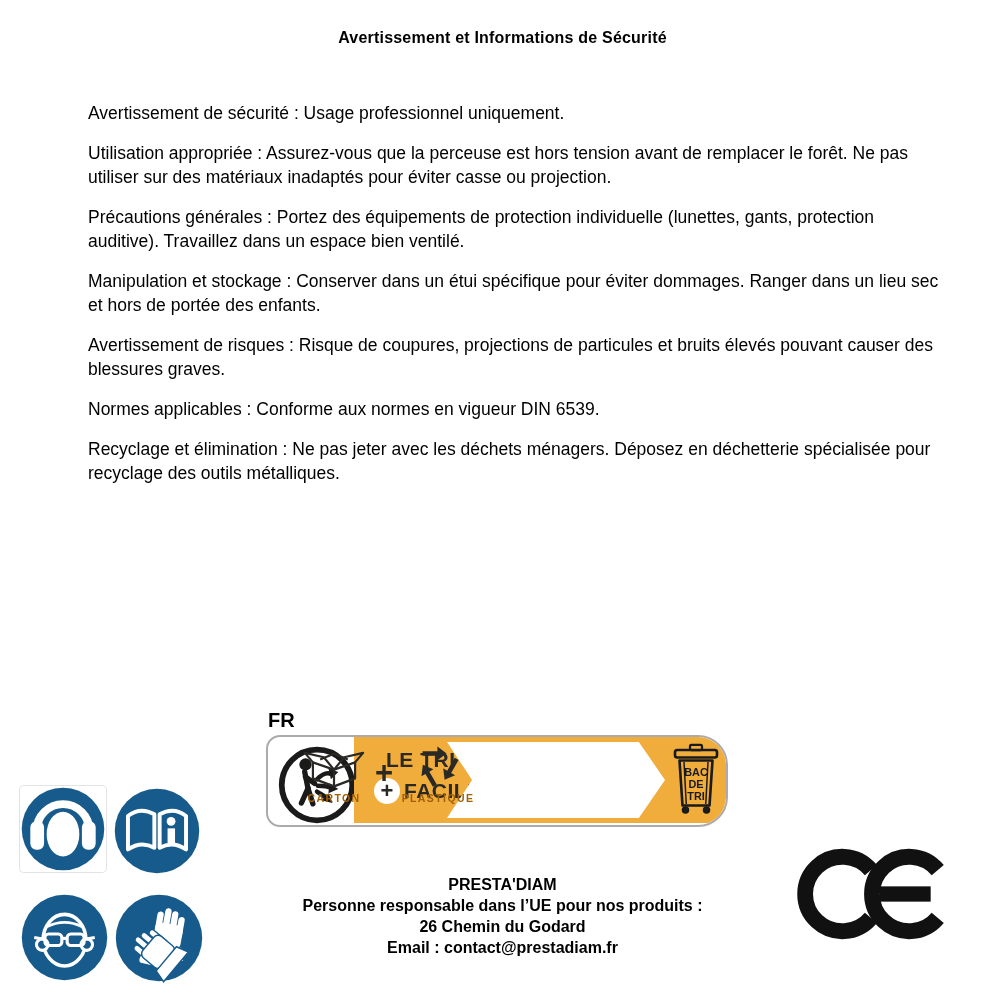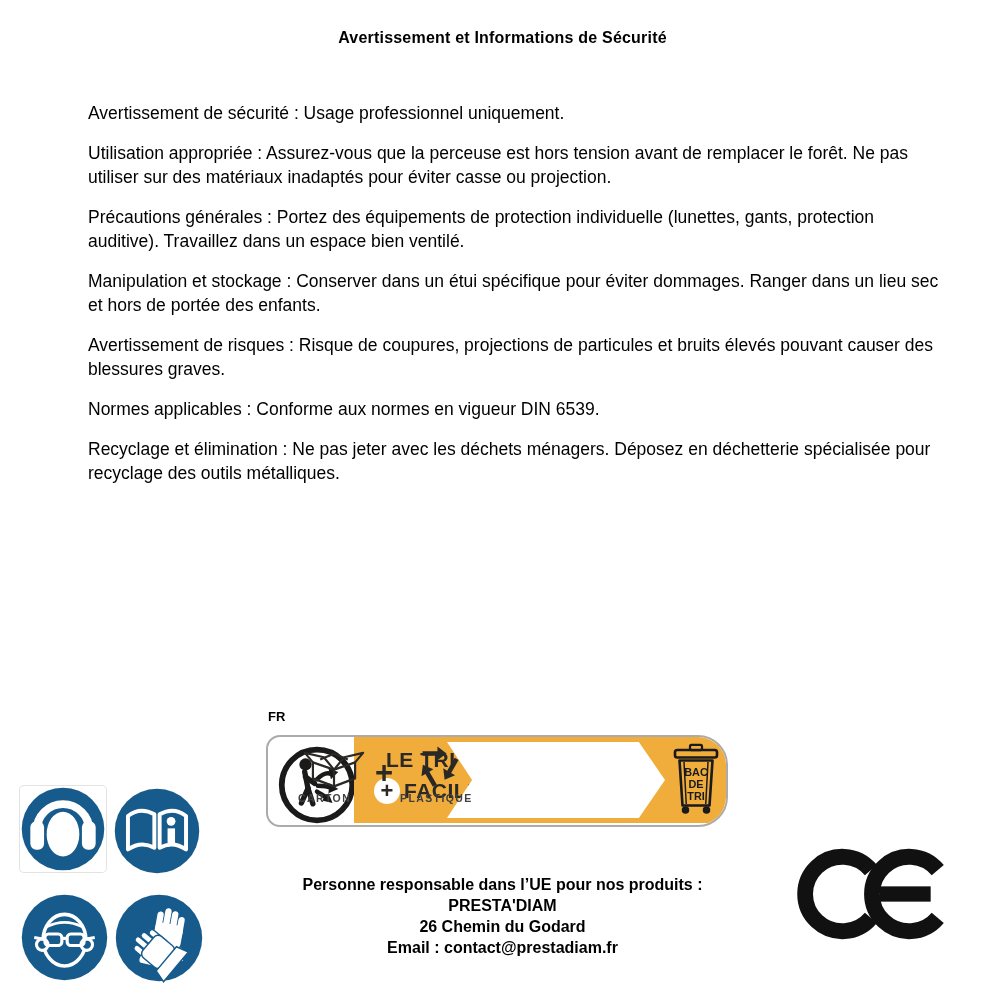--- a/index.html
+++ b/index.html
@@ -18,21 +18,21 @@
   }
   .body-text p{margin:16px;}
   
   .ppe{position:absolute;}
   .ppe svg{display:block;width:100%;height:100%;}
   #icon-ear{left:20px;top:786px;width:86px;height:86px;background:#fff;box-shadow:0 0 0 1px #e3e3e3;border-radius:4px;}
   #icon-book{left:113px;top:787px;width:88px;height:88px;}
   #icon-goggles{left:20px;top:893px;width:89px;height:89px;}
   #icon-gloves{left:114px;top:893px;width:90px;height:90px;}
   
-  .fr-code{position:absolute;left:268px;top:709px;font-size:13px;font-weight:bold;}
+  .fr-code{position:absolute;left:268px;top:709px;font-size:20px;font-weight:bold;}
   .tri-label{
     position:absolute;left:266px;top:735px;width:462px;height:92px;
     background:#fff;border:2px solid #ababab;border-radius:14px 30px 30px 14px;
     overflow:hidden;box-sizing:border-box;
   }
   .triman{position:absolute;left:8px;top:7px;width:82px;height:82px;}
   .tri-band{
     position:absolute;left:86px;top:0;right:-2px;height:86px;background:#f1ad3c;
   }
   .tagline{position:absolute;left:102px;top:0;width:110px;height:86px;color:#2b2926;}
@@ -40,21 +40,21 @@
   .tagline-row{position:absolute;left:4px;top:41px;display:flex;align-items:center;}
   .plus-circle{
     width:26px;height:26px;border-radius:50%;background:#fff;color:#2b2926;
     font-size:22px;font-weight:bold;line-height:25px;text-align:center;flex:0 0 auto;
   }
   .tagline-bottom{font-size:21px;font-weight:bold;letter-spacing:.5px;margin-left:4px;}
   .tri-window{
     position:absolute;left:179px;top:5px;width:218px;height:76px;background:#fff;
     clip-path:polygon(0% 0%,88% 0%,100% 50%,88% 100%,0% 100%,11.5% 50%);
   }
-  .material{position:absolute;color:#404040;}
+  .material{position:absolute;text-align:center;color:#a16207;}
   .material svg{display:block;margin:0 auto;}
   .material .mat-label{font-size:10.5px;font-weight:bold;letter-spacing:1.4px;margin-top:2px;}
   #mat-carton{left:30px;top:5px;width:72px;}
   #mat-plastique{left:132px;top:5px;width:76px;}
   .mat-plus{position:absolute;left:102px;top:18px;width:28px;text-align:center;
     font-size:31px;font-weight:bold;color:#2b2926;}
   .bin-zone{position:absolute;left:404px;top:3px;width:48px;height:80px;}
   .bin-zone svg{display:block;width:100%;height:100%;}
   .tri-instruction{
     position:absolute;right:14px;top:88px;font-size:16.5px;font-style:italic;color:#4d7c0f;
@@ -221,22 +221,22 @@
           <text x="32" y="58">DE</text>
           <text x="32" y="74">TRI</text>
         </g>
       </svg>
     </div>
 
     <div class="tri-instruction">Séparez les éléments avant de trier</div>
   </div>
 
   <div class="responsible">
+    <div>PRESTA'DIAM</div>
     <div>Personne responsable dans l’UE pour nos produits :</div>
-    <div>PRESTA'DIAM</div>
     <div>26 Chemin du Godard</div>
     <div>Email : contact@prestadiam.fr</div>
   </div>
 
   <div class="ce-mark">
     <svg viewBox="0 0 310 200">
       <path d="M154.8,49.9 A78,78 0 1 0 154.8,150.1" fill="none" stroke="#111" stroke-width="33"></path>
       <path d="M294.8,49.9 A78,78 0 1 0 294.8,150.1" fill="none" stroke="#111" stroke-width="33"></path>
       <rect x="173" y="84" width="107" height="32" fill="#111"></rect>
     </svg>

